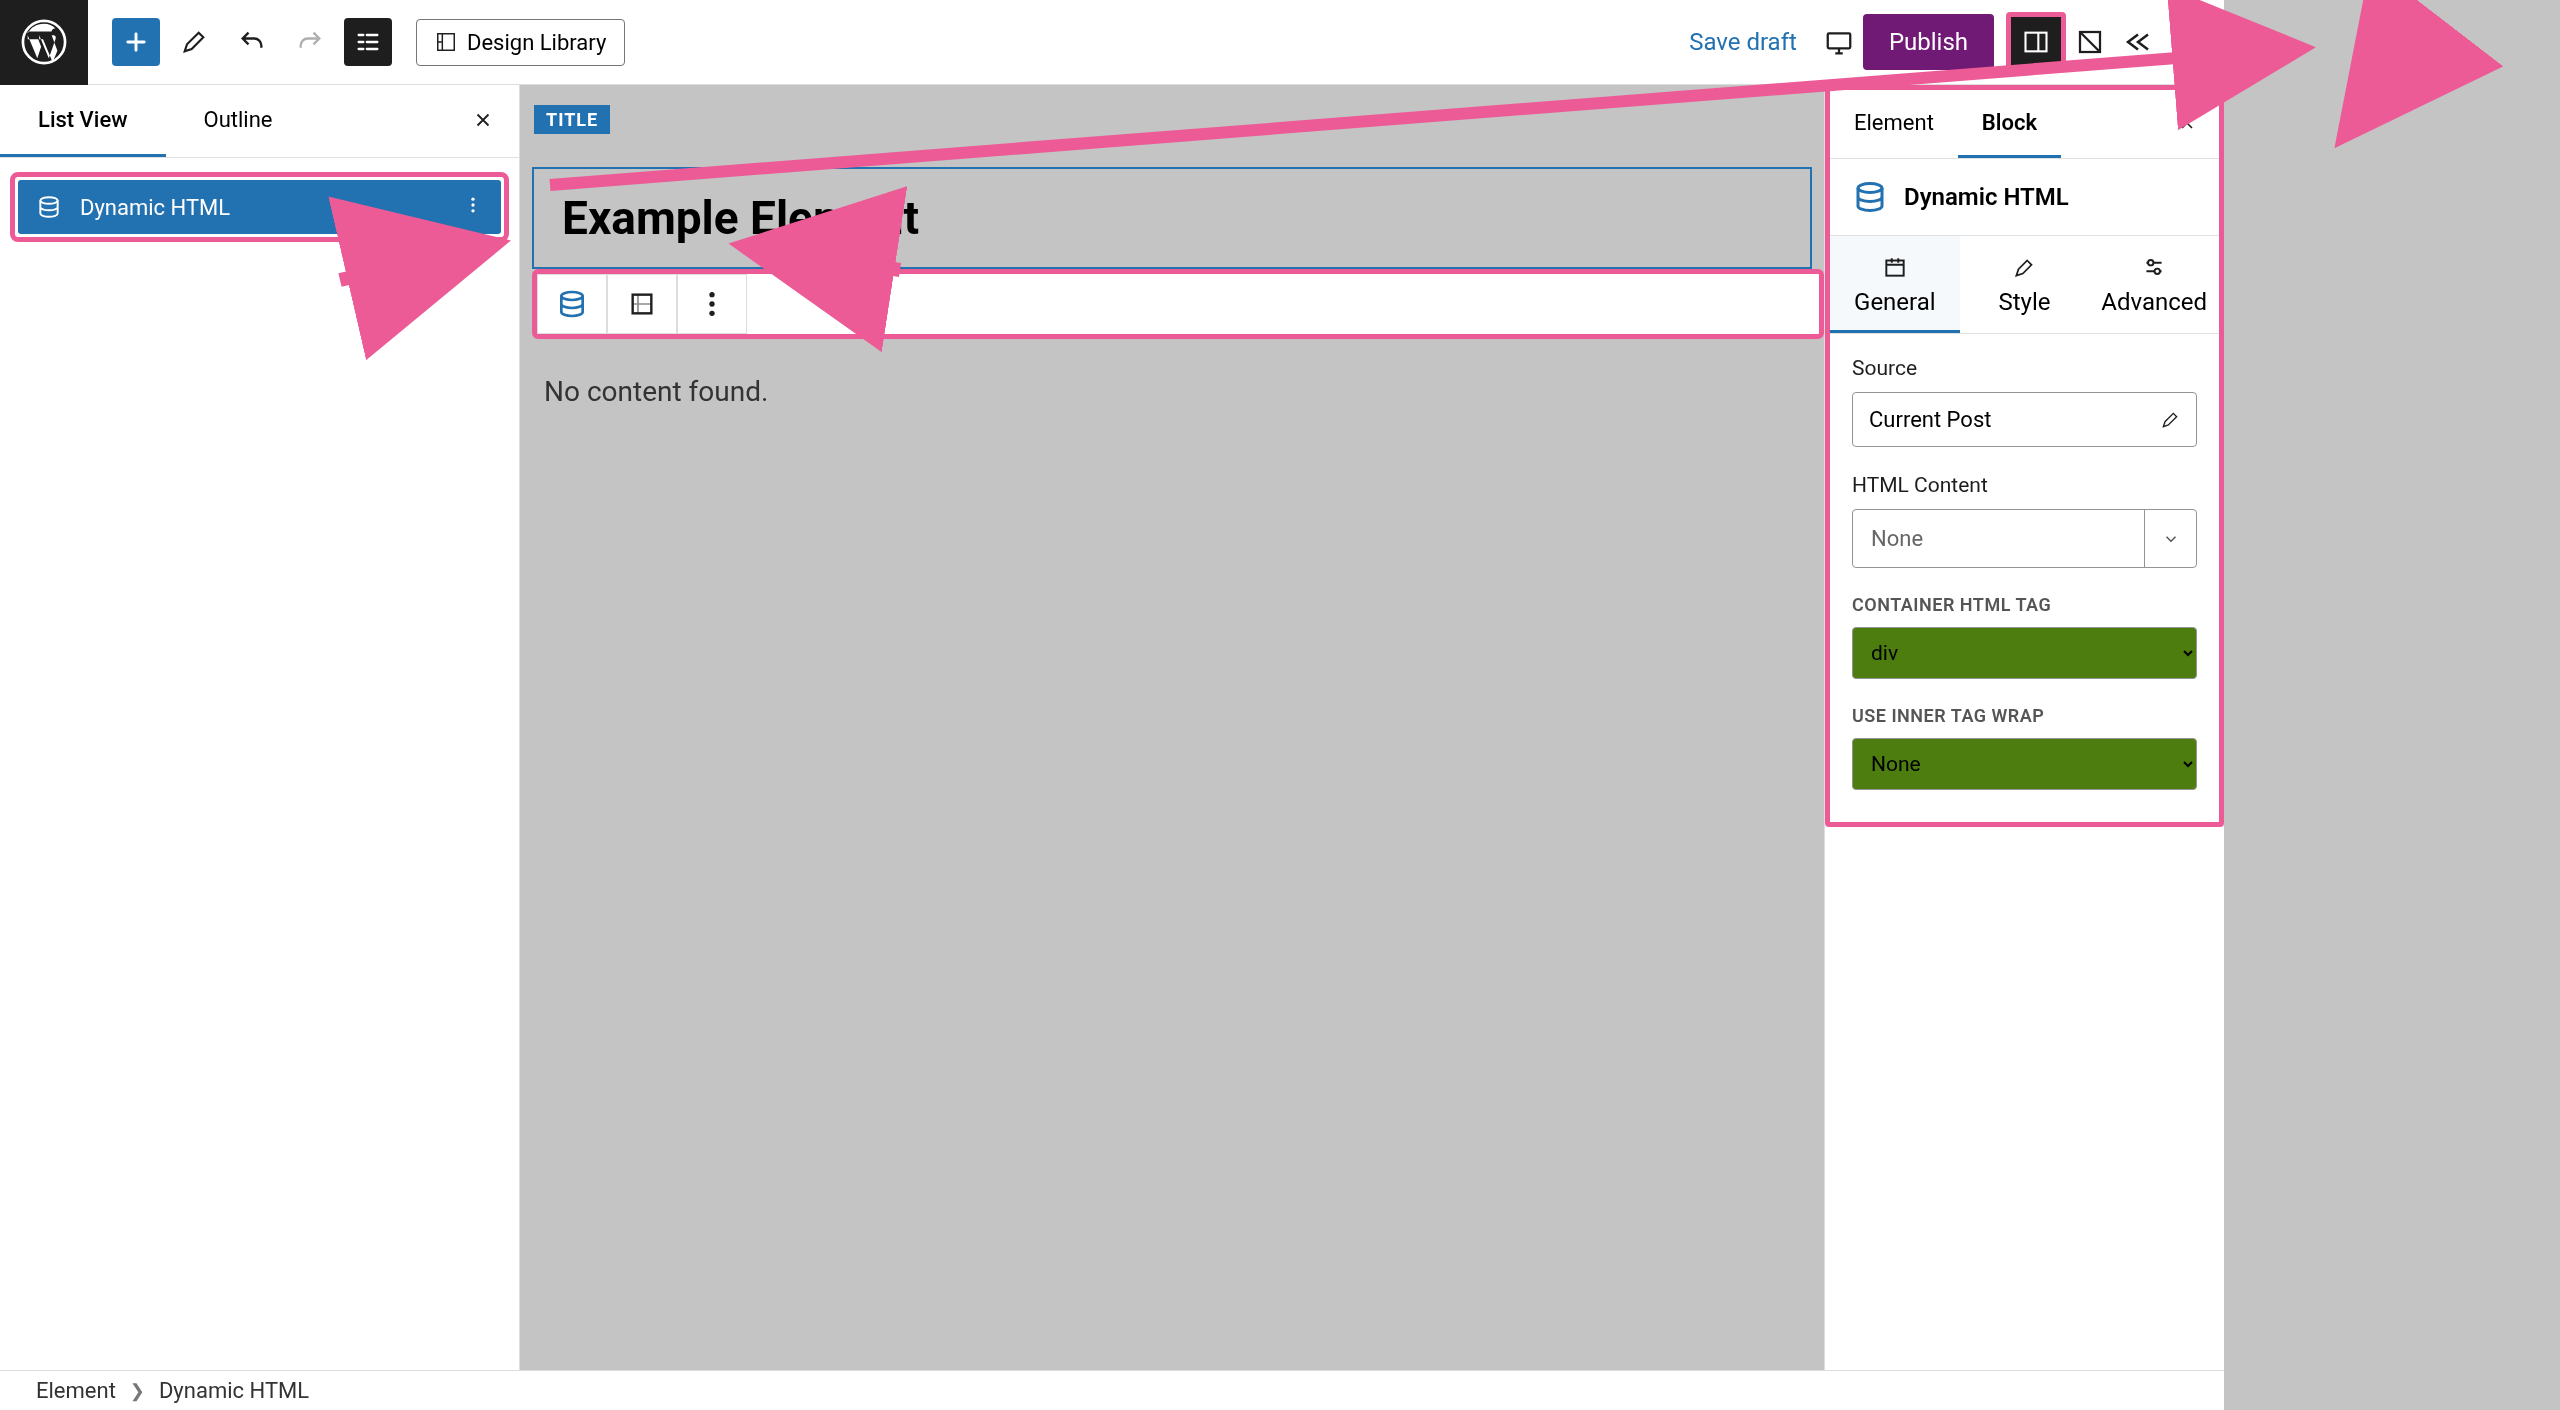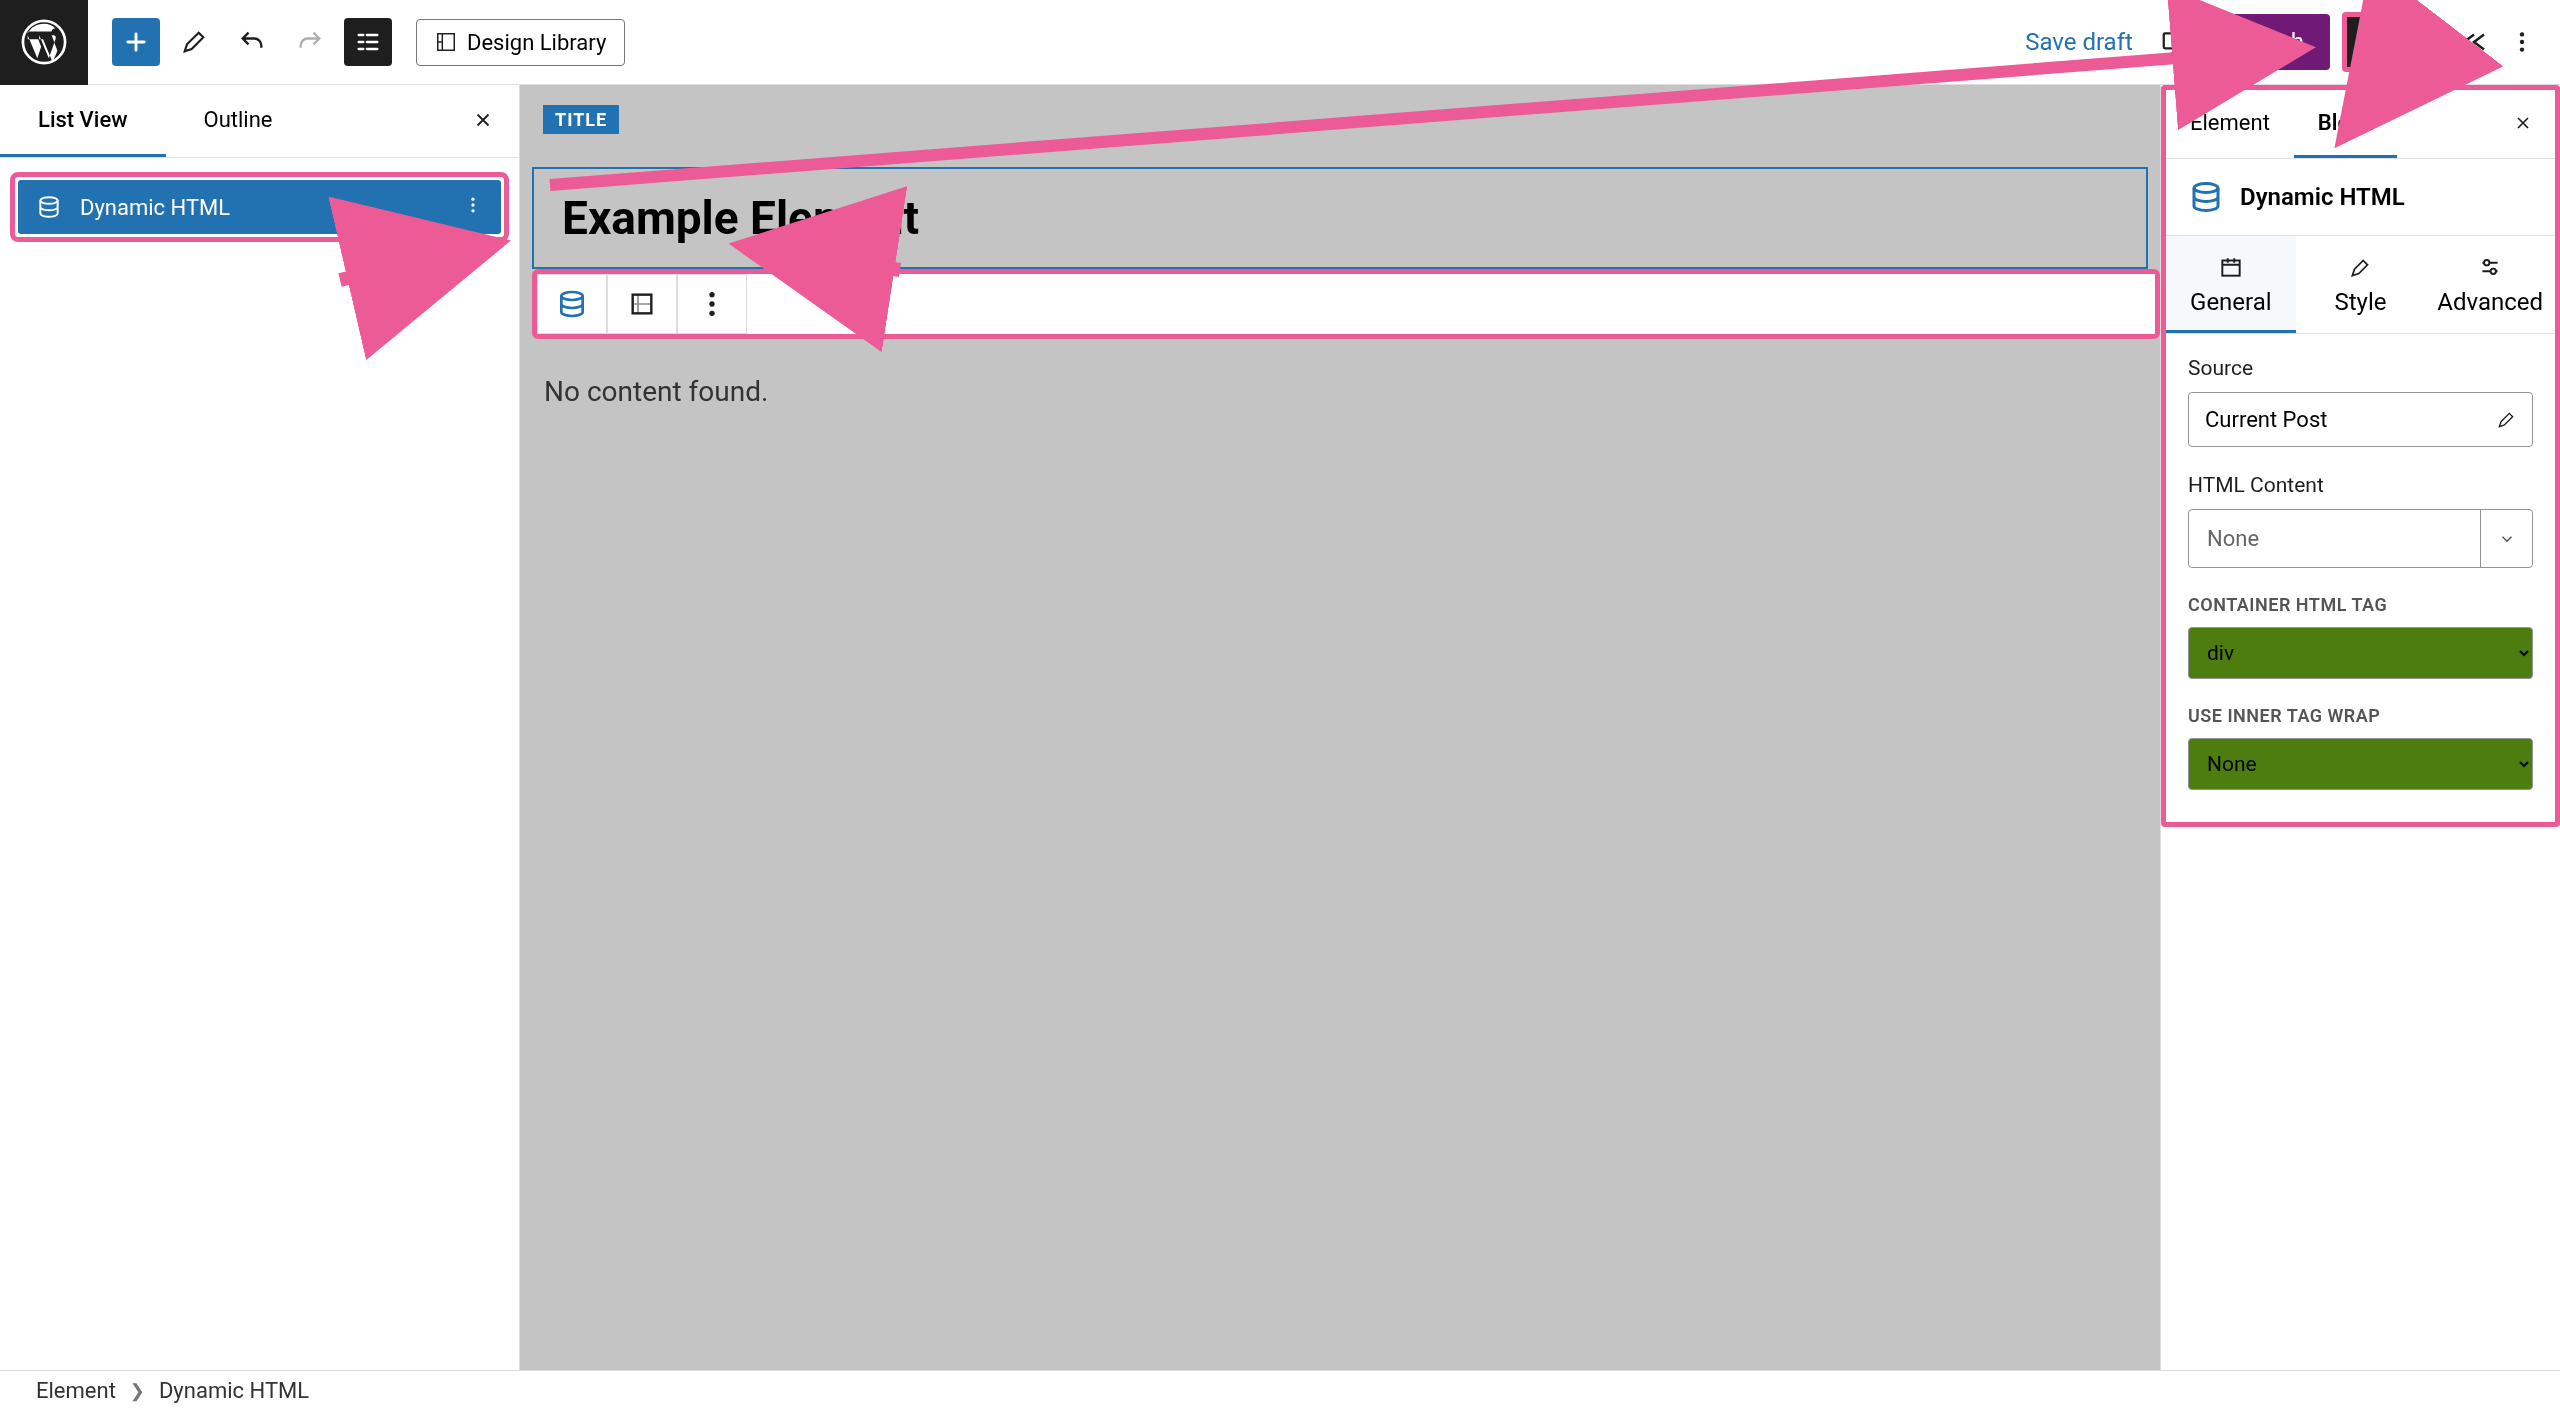--- a/index.html
+++ b/index.html
@@ -1,17 +1,17 @@
 <!DOCTYPE html>
 <html><head>
 <meta charset="utf-8">
 <style>
 * { margin: 0; padding: 0; box-sizing: border-box; font-family: -apple-system, BlinkMacSystemFont, "Segoe UI", Roboto, sans-serif; }
 body { background: #c4c4c4; width: 2560px; height: 1410px; position: relative; overflow: hidden; transform-origin: top left; }
-.app { width: 2560px; height: 1410px; display: flex; flex-direction: column; background: #c4c4c4; }
+.app { width: 2224px; height: 1410px; display: flex; flex-direction: column; background: #c4c4c4; }
 
 
 .topbar { background: #fff; height: 85px; display: flex; align-items: center; padding: 0 14px 0 0; border-bottom: 1px solid #ddd; }
 .wp-logo { width: 88px; height: 85px; background: #1e1e1e; display: flex; align-items: center; justify-content: center; }
 .wp-logo svg { width: 46px; height: 46px; }
 .tb-group { display: flex; align-items: center; gap: 10px; padding-left: 24px; }
 .tb-btn { width: 48px; height: 48px; border: none; background: transparent; border-radius: 4px; display: flex; align-items: center; justify-content: center; cursor: pointer; }
 .tb-btn.primary { background: #2271b1; }
 .tb-btn.dark { background: #1e1e1e; }
 .tb-btn svg { width: 28px; height: 28px; }
@@ -31,21 +31,21 @@
 .lp-tab.active { border-bottom-color: #2271b1; font-weight: 500; }
 .lp-close { margin-left: auto; width: 48px; height: 48px; border: none; background: none; font-size: 28px; cursor: pointer; margin-right: 12px; }
 .lp-content { padding: 14px 10px; }
 .block-item-wrap { border: 5px solid #ed5b97; border-radius: 8px; padding: 3px; }
 .block-item { background: #2271b1; color: #fff; display: flex; align-items: center; padding: 14px 18px; border-radius: 3px; gap: 18px; }
 .block-item-label { font-size: 22px; flex: 1; }
 .block-item-more { color: #fff; font-size: 22px; cursor: pointer; }
 
 
 .canvas { flex: 1; background: #c4c4c4; position: relative; padding: 36px 0 0 0; display: flex; flex-direction: column; }
-.title-tag { position: absolute; left: 23px; top: 20px; background: #2271b1; color: #fff; font-size: 18px; font-weight: 700; padding: 4px 12px; letter-spacing: 1px; }
+.title-tag { position: absolute; left: 14px; top: 20px; background: #2271b1; color: #fff; font-size: 18px; font-weight: 700; padding: 4px 12px; letter-spacing: 1px; }
 .block-box { margin: 46px 12px 0 12px; border: 2px solid #2271b1; background: #c4c4c4; padding: 22px 28px; }
 .block-title { font-size: 46px; font-weight: 700; }
 .block-toolbar-wrap { border: 5px solid #ed5b97; border-radius: 6px; display: inline-flex; margin: 0 0 0 12px; background: #fff; }
 .block-toolbar { display: flex; background: #fff; }
 .bt-btn { width: 70px; height: 60px; border: 1px solid #ddd; background: #fff; display: flex; align-items: center; justify-content: center; cursor: pointer; }
 .bt-btn svg { width: 32px; height: 32px; }
 .no-content { margin: 36px 0 0 24px; font-size: 28px; color: #333; }
 
 
 .right-panel { width: 400px; background: #fff; border-left: 1px solid #ddd; display: flex; flex-direction: column; }

